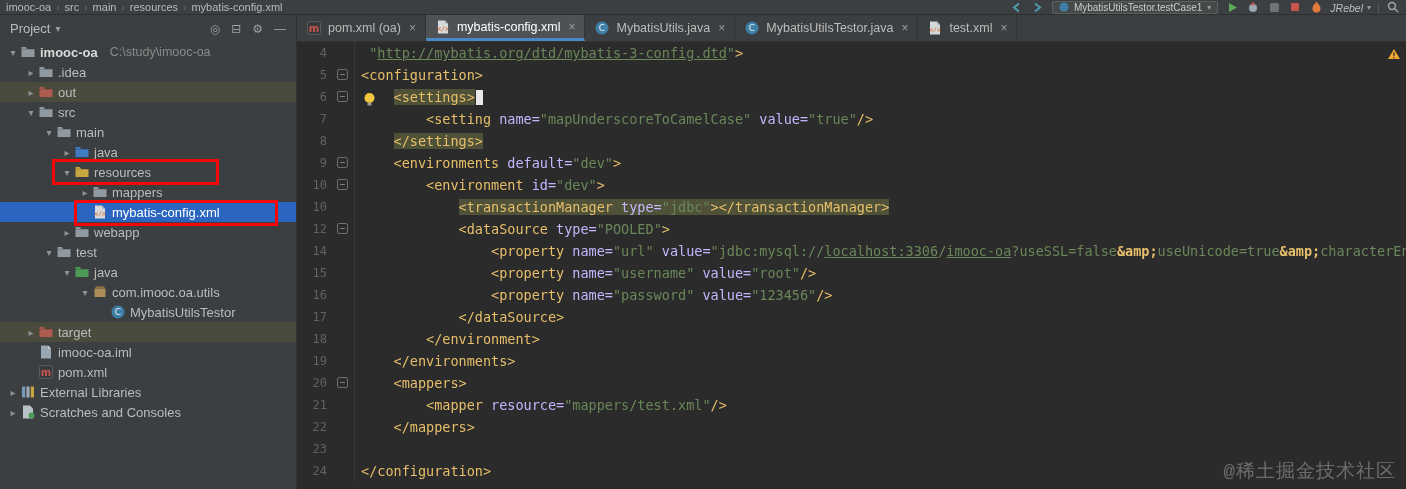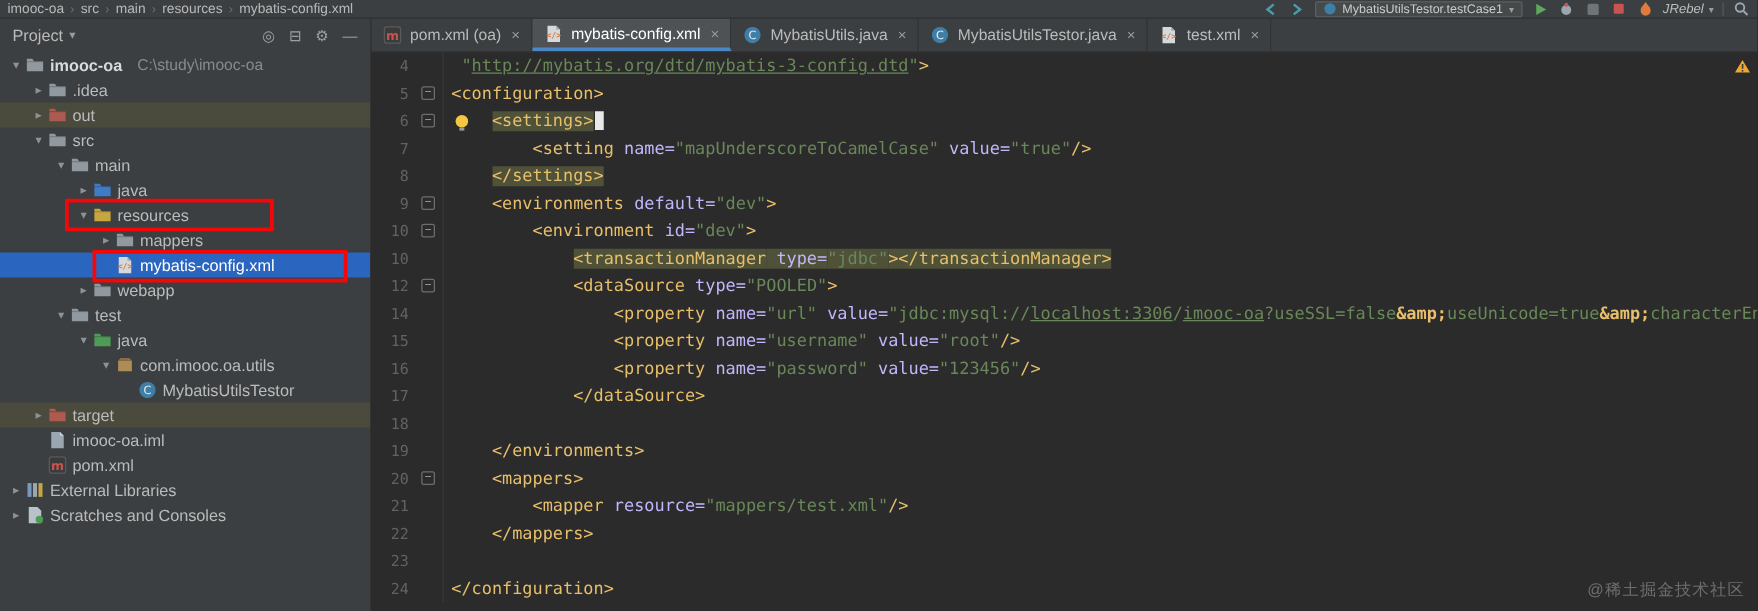--- a/index.html
+++ b/index.html
@@ -13,21 +13,21 @@
   .app { position: absolute; inset: 0; }
 
   
   .topbar {
     position: absolute; left: 0; top: 0; width: 1406px; height: 15px;
     background: #3c3f41; border-bottom: 1px solid #2c2e2f;
     display: flex; align-items: center; padding: 0 6px; overflow: hidden;
   }
   .breadcrumb { display: flex; align-items: center; gap: 5px; font-size: 11px; color: #b9b9b9; white-space: nowrap; }
   .breadcrumb .sep { color: #6e6e6e; font-size: 10px; }
-  .topbar-right { margin-left: auto; display: flex; align-items: center; gap: 7px; }
+  .topbar-right { margin-left: auto; display: flex; align-items: flex-end; gap: 7px; }
   .tb-icon { display: inline-flex; align-items: center; justify-content: center; width: 14px; height: 13px; }
   .runconfig {
     display: flex; align-items: center; gap: 5px; height: 13px;
     border: 1px solid #5e6060; background: #45494a; color: #cccccc;
     font-size: 10px; padding: 0 6px; border-radius: 2px; white-space: nowrap;
   }
   .runconfig .dd { color: #9a9a9a; font-size: 8px; }
   .jrebel-btn { display: flex; align-items: center; gap: 4px; color: #bdbdbd; font-size: 10.5px; white-space: nowrap; font-style: italic; }
   .jrebel-btn .dd { color: #9a9a9a; font-size: 8px; }
   .tb-sep { width: 1px; height: 11px; background: #55585a; }
@@ -99,22 +99,22 @@
   .sg-v { color: #6a8759; }
   .sg-e { color: #e8bf6a; font-weight: bold; }
   .u { text-decoration: underline; }
   .h { background: #4F5238; }
   .caret-block { display: inline-block; width: 7px; height: 15px; background: #e8e8e8; vertical-align: -3px; margin-left: 1px; }
   .bulb { position: absolute; left: 66px; top: 4px; }
 
   .inspect { position: absolute; top: 2px; right: 5px; }
   .watermark {
     position: absolute; right: 10px; bottom: 6px;
-    font-size: 13px; color: rgba(230,230,230,0.35);
-    font-family: Liberation Sans, sans-serif; letter-spacing: 1px;
+    font-size: 19px; color: rgba(230,230,230,0.35);
+    font-family: Liberation Mono, monospace; letter-spacing: 1px;
   }
 </style>
 </head>
 <body>
 
 <div class="app">
 
   <div class="topbar">
     <div class="breadcrumb">
         <span class="crumb">imooc-oa</span>
@@ -527,20 +527,21 @@
           <span class="cl-code">                <span class="sg-t">&lt;property</span><span class="sg-a"> name=</span><span class="sg-v">"password"</span><span class="sg-a"> value=</span><span class="sg-v">"123456"</span><span class="sg-t">/&gt;</span></span>
         </div>
         <div class="code-line">
           <span class="ln">17</span>
           <span class="gut"></span>
           <span class="cl-code">            <span class="sg-t">&lt;/dataSource&gt;</span></span>
         </div>
         <div class="code-line">
           <span class="ln">18</span>
           <span class="gut"></span>
+          <span class="cl-code">        <span class="sg-t">&lt;/environment&gt;</span></span>
         </div>
         <div class="code-line">
           <span class="ln">19</span>
           <span class="gut"></span>
           <span class="cl-code">    <span class="sg-t">&lt;/environments&gt;</span></span>
         </div>
         <div class="code-line">
           <span class="ln">20</span>
           <span class="gut">
             <span class="fold">−</span>

